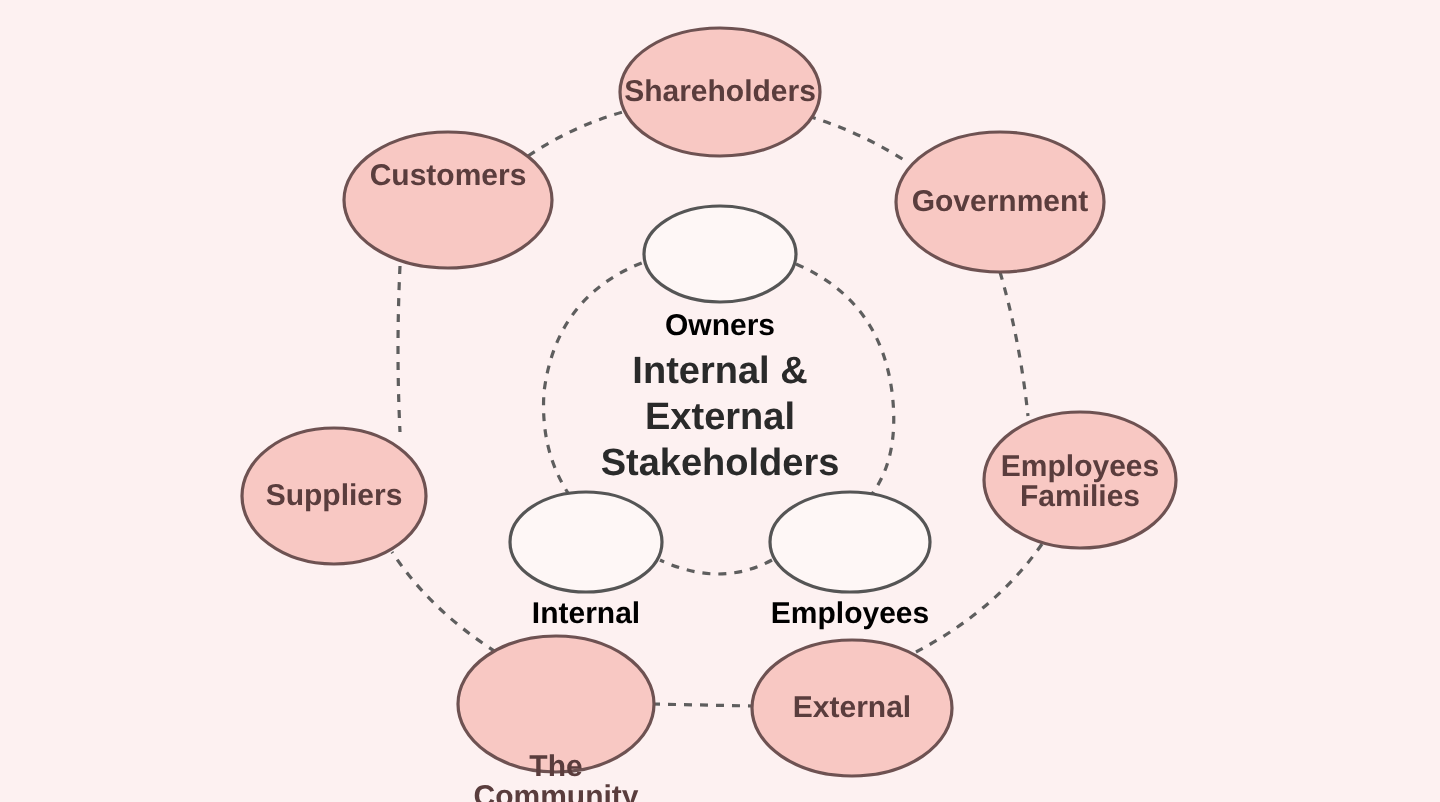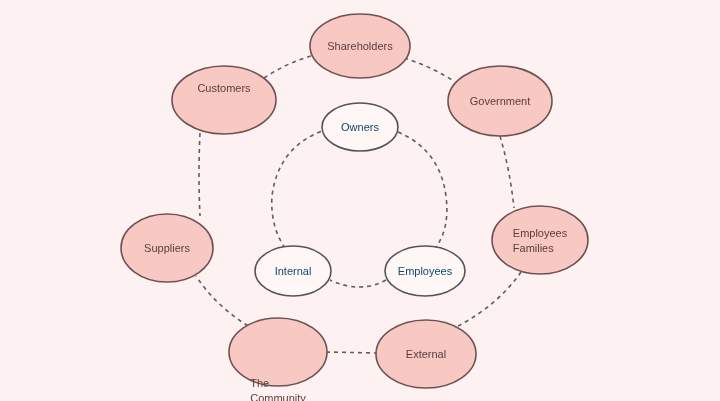--- a/index.html
+++ b/index.html
@@ -33,30 +33,32 @@
       stroke-width: 1.6;
     }
     .inner-node ellipse {
       fill: #fef7f6;
       stroke: #555555;
       stroke-width: 1.6;
     }
     .label {
       position: absolute;
       transform: translate(-50%, -50%);
-      text-align: left;
+      text-align: center;
       font-family: "Liberation Sans", sans-serif;
-      font-size: 11px;
+      font-size: 15px;
       line-height: 15px;
       color: #5a3d3d;
       white-space: pre-line;
       pointer-events: none;
+      font-weight: bold;
     }
     .label.inner {
-      color: #0c4a6e;
+      color: #000000;
+      margin-top: 36px;
     }
     .center-title {
       position: absolute;
       left: 360px;
       top: 209px;
       transform: translate(-50%, -50%);
       text-align: center;
       font-family: "Liberation Sans", sans-serif;
       font-weight: bold;
       font-size: 19px;
@@ -113,20 +115,23 @@
         <ellipse cx="360" cy="127" rx="38" ry="24"></ellipse>
       </g>
     <g class="inner-node">
         <ellipse cx="293" cy="271" rx="38" ry="25"></ellipse>
       </g>
     <g class="inner-node">
         <ellipse cx="425" cy="271" rx="40" ry="25"></ellipse>
       </g>
   </svg>
 
+  <div class="center-title">Internal &amp;
+External
+Stakeholders</div>
 
   <div class="label" style="left:360px; top:46px;">Shareholders</div>
   <div class="label" style="left:500px; top:101px;">Government</div>
   <div class="label" style="left:540px; top:241px;">Employees
 Families</div>
   <div class="label" style="left:426px; top:354px;">External</div>
   <div class="label" style="left:278px; top:353px;margin-top:38px;">The
 Community</div>
   <div class="label" style="left:167px; top:248px;">Suppliers</div>
   <div class="label" style="left:224px; top:88px;">Customers</div>

